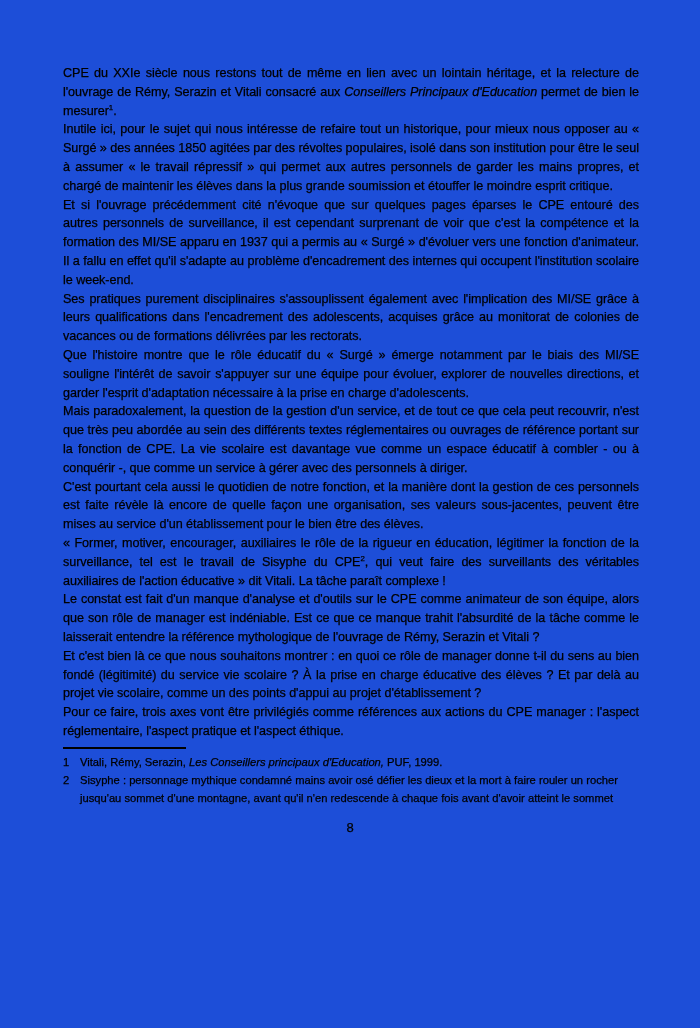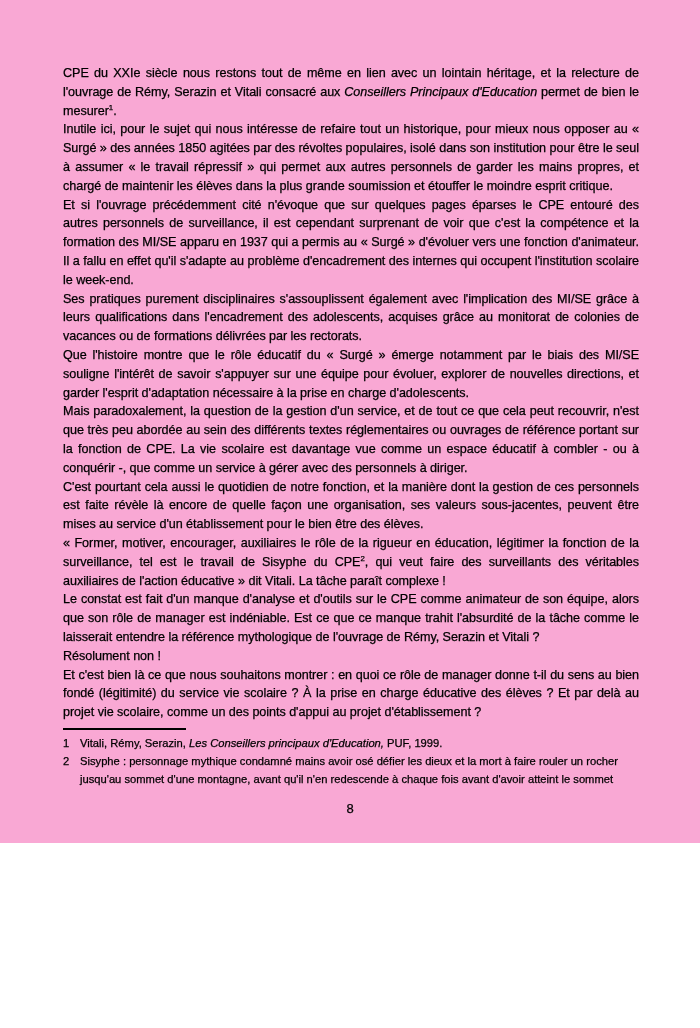--- a/index.html
+++ b/index.html
@@ -9,22 +9,22 @@
   }
   body {
     width: 700px;
     height: 1028px;
     font-family: "Liberation Sans", sans-serif;
     color: #000000;
   }
   .page {
     position: relative;
     width: 700px;
-    height: 843px;
-    background: #f9a8d4;
+    height: 1028px;
+    background: #1d4ed8;
     overflow: hidden;
   }
   .body-text {
     margin: 64px 0 0 63px;
     width: 576px;
     font-size: 12.6px;
     line-height: 18.8px;
     text-align: justify;
     letter-spacing: -0.05px;
     -webkit-text-stroke: 0.25px currentColor;
@@ -77,22 +77,22 @@
   <div class="body-text" id="paragraphs">
       <p><span>CPE du XXIe siècle nous restons tout de même en lien avec un lointain héritage, et la relecture de l'ouvrage de Rémy, Serazin et Vitali consacré aux </span><em>Conseillers Principaux d'Education</em><span> permet de bien le mesurer</span><sup>1</sup><span>.</span></p>
       <p><span>Inutile ici, pour le sujet qui nous intéresse de refaire tout un historique, pour mieux nous opposer au « Surgé » des années 1850 agitées par des révoltes populaires, isolé dans son institution pour être le seul à assumer « le travail répressif » qui permet aux autres personnels de garder les mains propres, et chargé de maintenir les élèves dans la  plus grande soumission et étouffer le moindre esprit critique.</span></p>
       <p><span>Et si l'ouvrage précédemment cité n'évoque que sur quelques pages éparses le CPE entouré des autres personnels de surveillance, il est cependant surprenant de voir que c'est la compétence et la formation des MI/SE apparu en 1937 qui a permis au « Surgé » d'évoluer vers une fonction d'animateur. Il a fallu en effet qu'il s'adapte au problème d'encadrement des internes qui occupent l'institution scolaire le week-end.</span></p>
       <p><span>Ses pratiques purement disciplinaires s'assouplissent également avec l'implication des MI/SE grâce à leurs qualifications dans l'encadrement des adolescents, acquises grâce au monitorat de colonies de vacances ou de formations délivrées par les rectorats.</span></p>
       <p><span>Que l'histoire montre que le rôle éducatif du « Surgé » émerge notamment par le biais des MI/SE souligne l'intérêt de savoir s'appuyer sur une équipe pour évoluer, explorer de nouvelles directions, et garder l'esprit d'adaptation  nécessaire à la prise en charge d'adolescents.</span></p>
       <p><span>Mais paradoxalement, la question de la gestion d'un  service, et de tout ce que cela peut recouvrir, n'est que très peu abordée au sein des différents textes réglementaires ou ouvrages de référence portant sur la fonction de CPE. La vie scolaire est davantage vue comme un espace éducatif à combler - ou à conquérir -, que comme un service à gérer avec des personnels à diriger.</span></p>
       <p><span>C'est pourtant cela aussi le quotidien de notre fonction, et la manière dont la gestion de ces personnels est faite révèle là encore de quelle façon une organisation, ses valeurs sous-jacentes, peuvent être mises au service d'un établissement pour le bien être des élèves.</span></p>
       <p><span>« Former, motiver, encourager, auxiliaires le rôle de la rigueur en éducation, légitimer la fonction de la surveillance, tel est le travail de Sisyphe du CPE</span><sup>2</sup><span>, qui veut faire des surveillants des véritables auxiliaires de l'action éducative » dit Vitali. La tâche paraît complexe  !</span></p>
       <p><span>Le constat est fait d'un manque d'analyse et d'outils sur le CPE comme animateur de son équipe, alors que son rôle de manager est indéniable. Est ce que ce manque trahit l'absurdité de la tâche comme le laisserait entendre la référence mythologique de l'ouvrage de Rémy, Serazin et Vitali ?</span></p>
-      <p><span>Résolument non !</span></p>
       <p><span>Et c'est bien là ce que nous souhaitons montrer : en quoi ce rôle de manager donne t-il du sens au bien fondé (légitimité) du service vie scolaire ? À la prise en charge éducative des élèves ? Et par delà au projet vie scolaire, comme un des points d'appui au projet d'établissement ?</span></p>
+      <p><span>Pour ce faire, trois axes vont être privilégiés comme références aux actions du CPE manager : l'aspect réglementaire, l'aspect pratique et l'aspect éthique.</span></p>
     </div>
   <hr class="footnote-sep">
   <div class="footnotes" id="footnotes">
       <div class="footnote">
         <span class="fn-num">1</span>
         <span class="fn-text"><span>Vitali, Rémy, Serazin, </span><em>Les Conseillers principaux d'Education,</em><span> PUF, 1999.</span></span>
       </div>
       <div class="footnote">
         <span class="fn-num">2</span>
         <span class="fn-text"><span> Sisyphe : personnage mythique condamné mains avoir osé défier les dieux et la mort à faire rouler un rocher jusqu'au sommet d'une montagne, avant qu'il n'en redescende à chaque fois avant d'avoir atteint le sommet</span></span>

